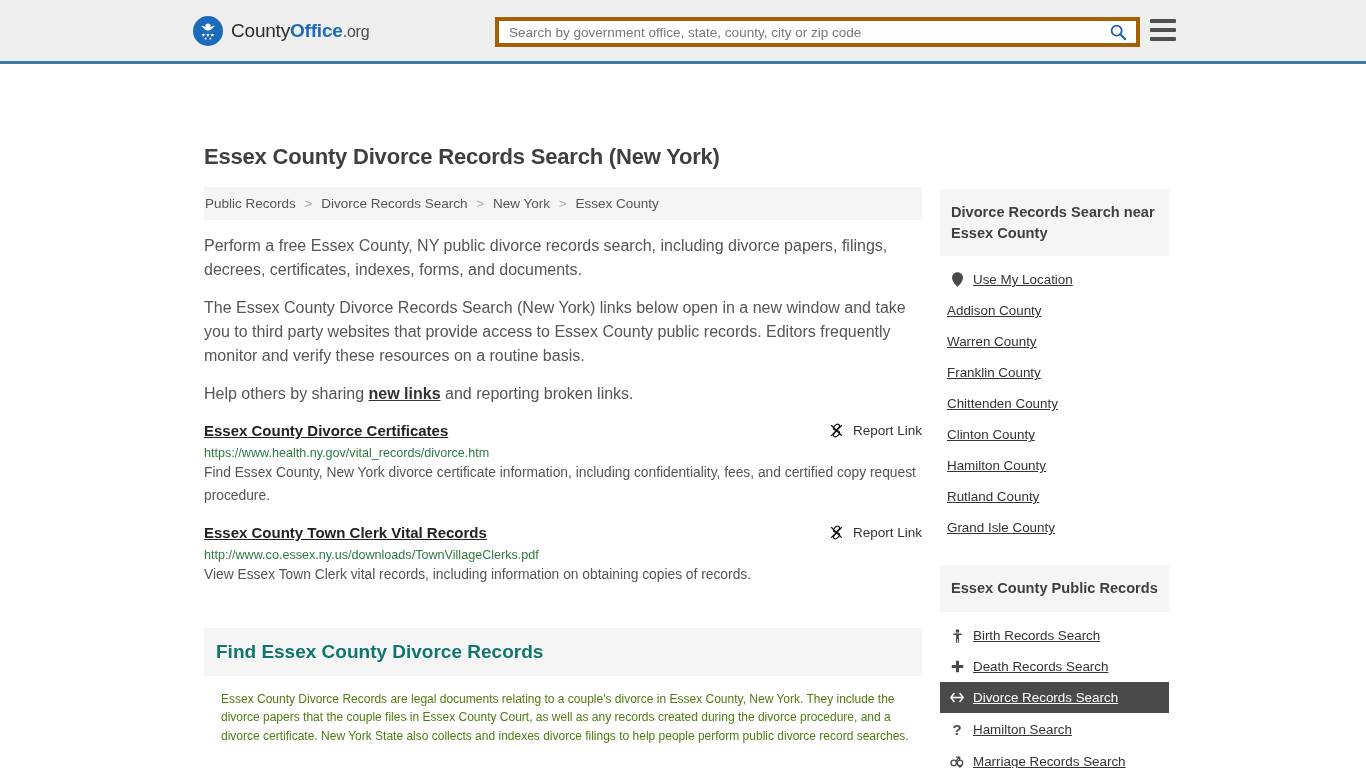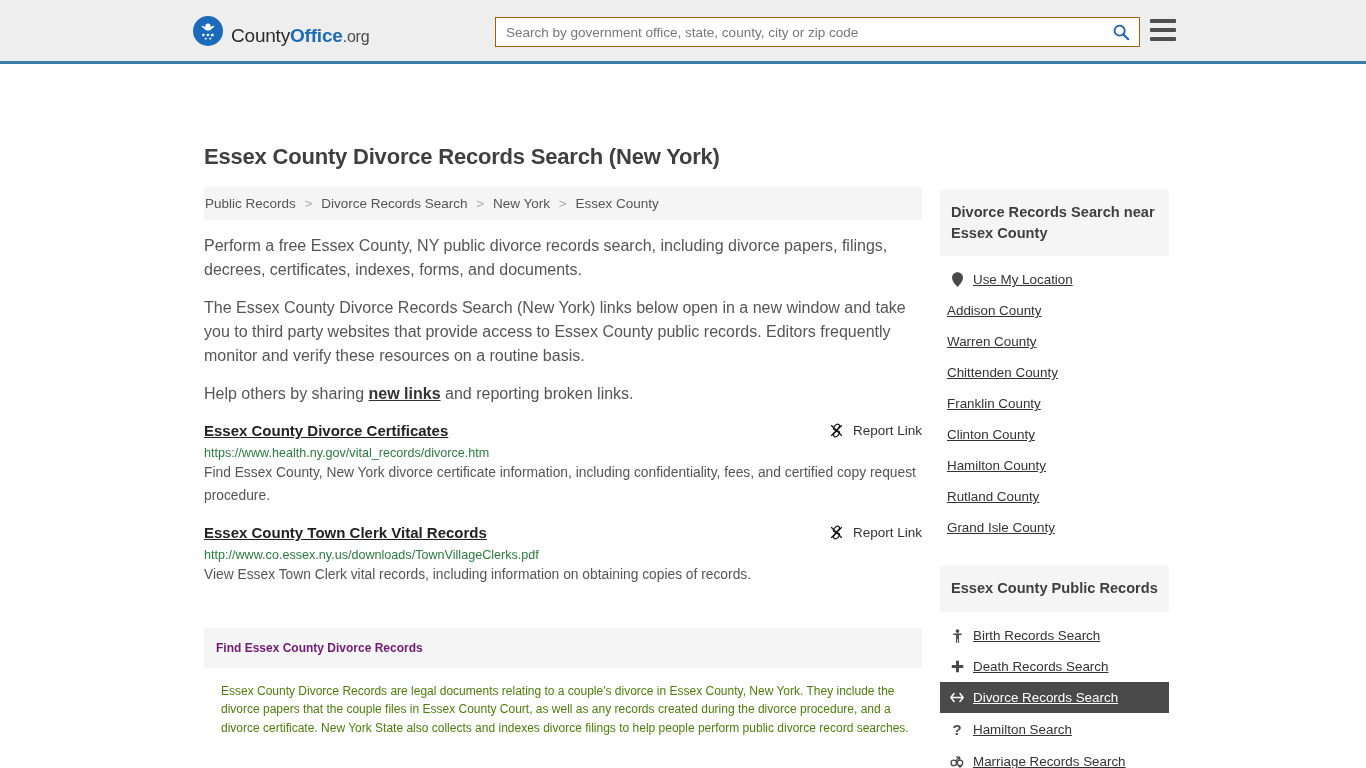--- a/index.html
+++ b/index.html
@@ -14,37 +14,37 @@
 
   
   .site-header{
     height:64px; width:100%;
     background:#efeeee;
     border-bottom:3px solid #3a7ca8;
     display:flex; align-items:center;
     position:relative;
   }
   .brand{
-    display:flex; align-items:flex-end; gap:7px;
+    display:flex; align-items:center; gap:7px;
     margin-left:192px;
   }
   .brand-logo{ width:32px; height:32px; display:block; }
   .brand-text{
     font-size:19px; letter-spacing:-0.2px;
     color:#2c2c2c; font-weight:400; white-space:nowrap;
   }
   .brand-text .b1{ color:#2c2c2c; }
   .brand-text .b2{ color:#1c6bba; font-weight:700; }
   .brand-text .b3{ color:#4d4d4d; font-size:16px; }
 
   .search-wrap{
     position:absolute; left:495px; top:17px;
     width:645px; height:30px;
     background:#ffffff;
-    border:1px solid #a16207;
+    border:4px solid #a16207;
     display:flex; align-items:center;
   }
   .search-input{
     flex:1; height:100%; border:0; outline:0;
     padding:0 10px; font-size:13.5px;
     color:#555; background:transparent;
     font-family:"Liberation Sans", sans-serif;
   }
   .search-input::placeholder{ color:#777; }
   .search-btn{
@@ -116,21 +116,21 @@
     margin-top:7px;
   }
   .result-desc{
     font-size:13.8px; line-height:1.7; color:#555; margin-top:1px;
   }
 
   
   .section-head{
     background:#f5f5f5;
     padding:13px 12px;
-    font-size:12px; font-weight:700; color:#701a75;
+    font-size:19px; font-weight:700; color:#0f766e;
     margin-top:42px;
   }
   .section-body{ padding:14px 1px 0 1px; }
   .section-body p{
     font-size:12px; line-height:1.52; color:#4d7c0f; margin:0 0 14px 16px;
   }
 
   
   .panel{ width:229px; margin-bottom:8px; }
   .panel-head{
@@ -266,24 +266,24 @@
           </span>
           <span class="lbl">Use My Location</span>
         </div>
         <div class="panel-item plain">
           <span class="lbl">Addison County</span>
         </div>
         <div class="panel-item plain">
           <span class="lbl">Warren County</span>
         </div>
         <div class="panel-item plain">
+          <span class="lbl">Franklin County</span>
+        </div>
+        <div class="panel-item plain">
           <span class="lbl">Chittenden County</span>
-        </div>
-        <div class="panel-item plain">
-          <span class="lbl">Franklin County</span>
         </div>
         <div class="panel-item plain">
           <span class="lbl">Clinton County</span>
         </div>
         <div class="panel-item plain">
           <span class="lbl">Hamilton County</span>
         </div>
         <div class="panel-item plain">
           <span class="lbl">Rutland County</span>
         </div>

